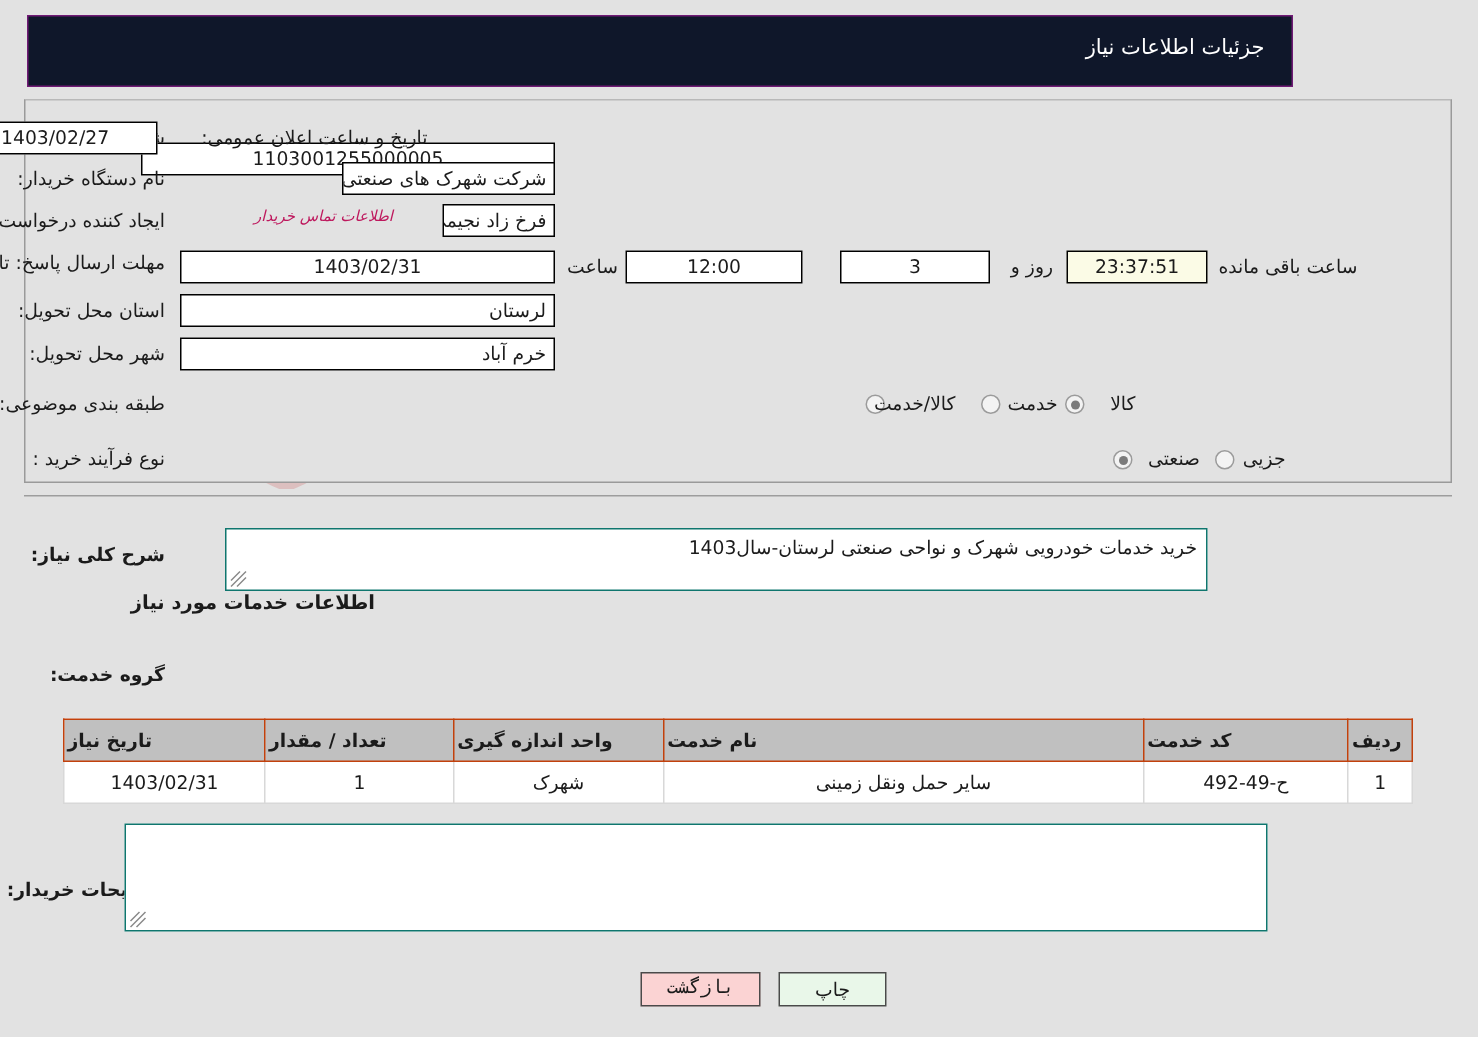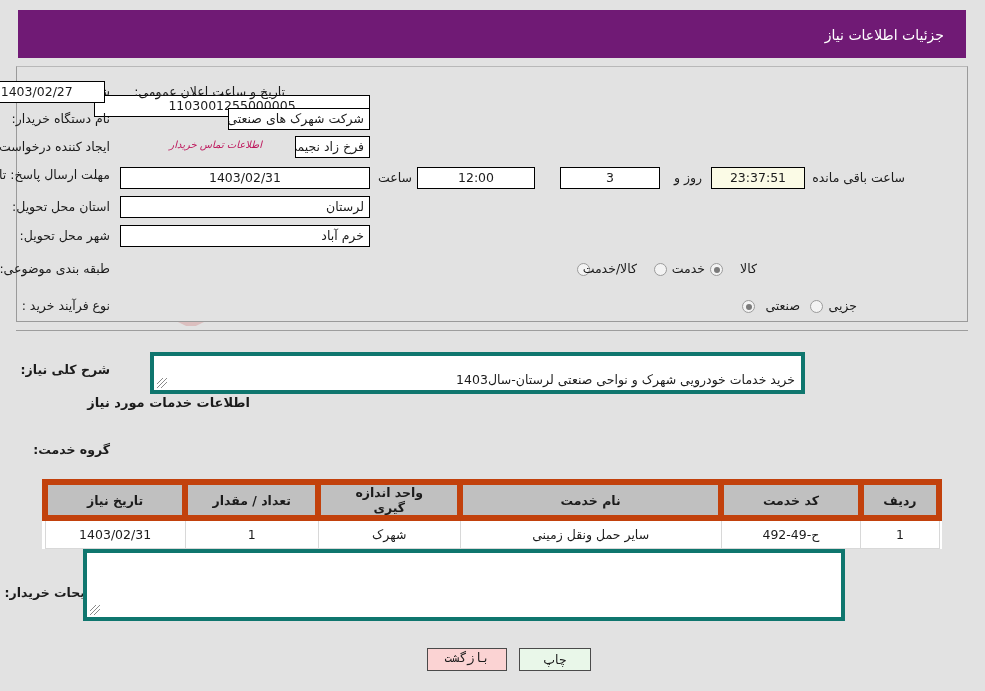--- a/index.html
+++ b/index.html
@@ -45,24 +45,24 @@
     top: 12px;
     width: 86px;
     height: 104px;
   }
 
   
   .header-bar {
     position: absolute;
     left: 18px;
     top: 10px;
-    width: 948px;
+    width: 844px;
     height: 48px;
-    background: #701a75;
-    border: 4px solid #701a75;
+    background: #0f172a;
+    border: 1px solid #701a75;
     box-sizing: border-box;
     z-index: 2;
   }
   .header-title {
     position: absolute;
     right: 18px;
     top: 13px;
     color: #ffffff;
     font-size: 14px;
     white-space: nowrap;
@@ -157,25 +157,25 @@
     width: 6px;
     height: 6px;
     border-radius: 50%;
     background: #7b7b7b;
   }
 
   
   .ta {
     position: absolute;
     background: #ffffff;
-    border: 4px solid #0f766e;
-    box-sizing: border-box;
-    font-size: 12.5px;
-    color: #1b1b1b;
-    padding: 16px 6px;
+    border: 1px solid #0f766e;
+    box-sizing: border-box;
+    font-size: 12.5px;
+    color: #1b1b1b;
+    padding: 4px 6px;
     text-align: right;
     overflow: hidden;
     z-index: 3;
   }
   .ta .grip {
     position: absolute;
     left: 2px;
     bottom: 1px;
     width: 12px;
     height: 12px;
@@ -188,26 +188,26 @@
     left: 42px;
     top: 479px;
     width: 900px;
     border-collapse: collapse;
     font-size: 12.5px;
     z-index: 3;
     background: #ffffff;
   }
   .tbl th {
     background: #c0c0c0;
-    border: 6px solid #c2410c;
+    border: 1px solid #c2410c;
     color: #1b1b1b;
     font-weight: bold;
     height: 27px;
-    padding: 0 18px;
-    text-align: center;
+    padding: 0 2px;
+    text-align: left;
   }
   .tbl td {
     background: #ffffff;
     border: 1px solid #d8d8d8;
     color: #1b1b1b;
     height: 27px;
     padding: 0 6px;
     text-align: center;
   }
 

